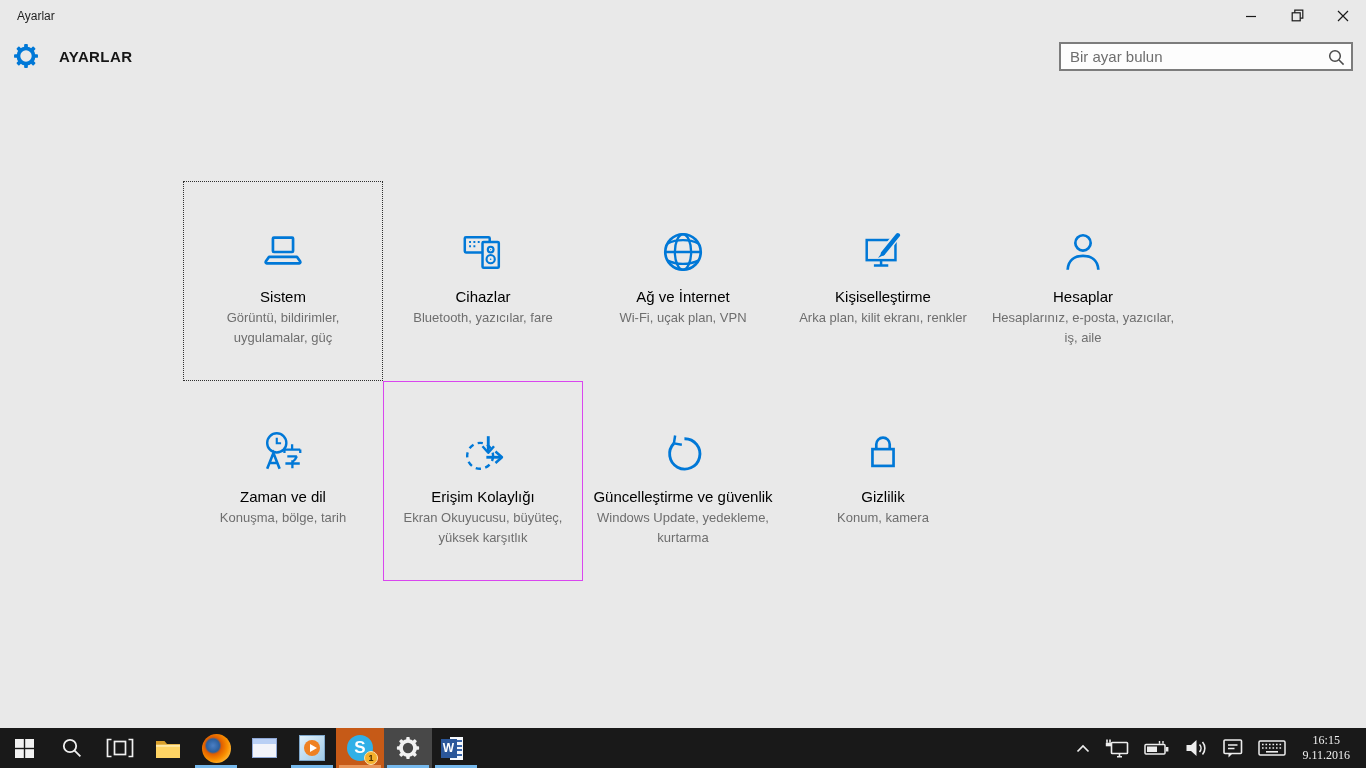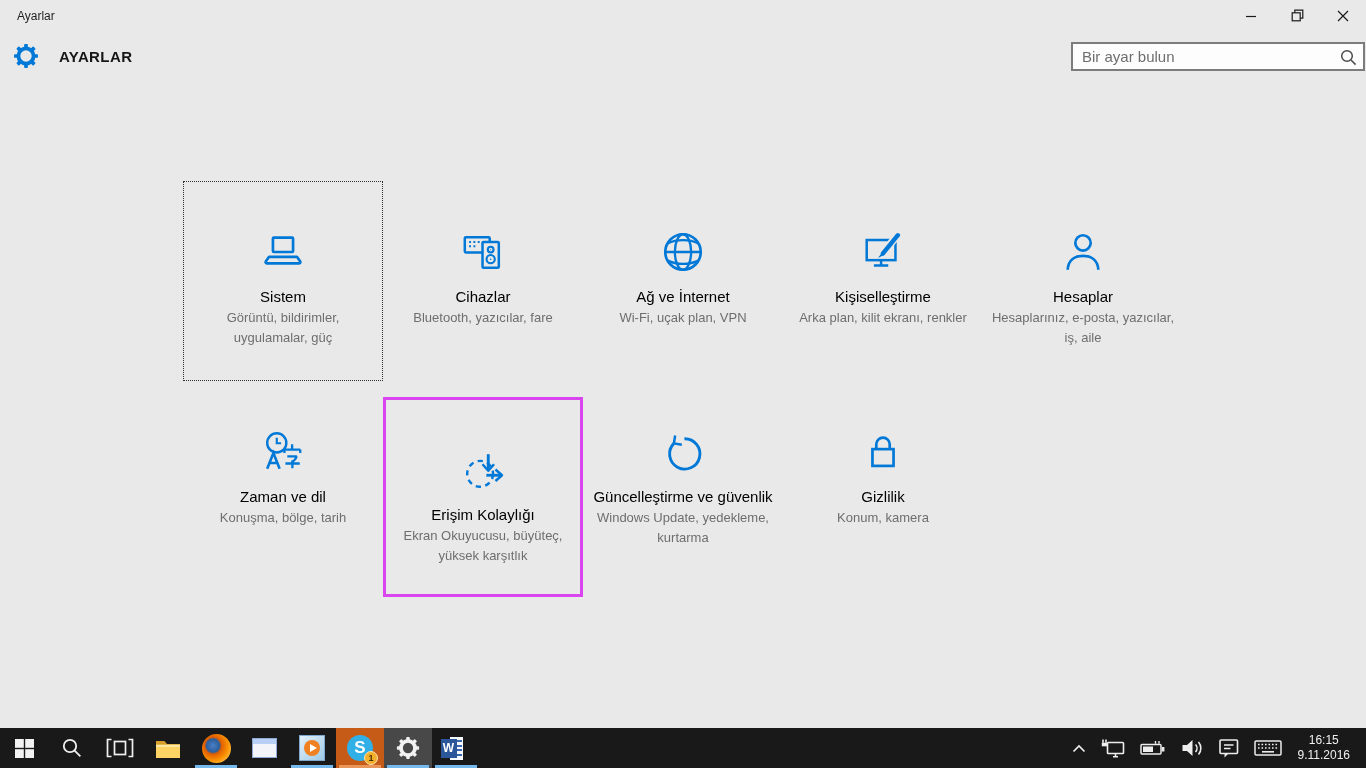--- a/index.html
+++ b/index.html
@@ -15,35 +15,35 @@
   .win-controls { position: absolute; top: 0; right: 0; display: flex; }
   .wc-btn { width: 46px; height: 31px; background: transparent; border: none;
             display: flex; align-items: center; justify-content: center; cursor: pointer; }
 
   
   .header-gear { position: absolute; left: 12px; top: 42px; width: 28px; height: 28px; }
   .header-gear svg { width: 100%; height: 100%; display: block; }
   .header-title { position: absolute; left: 59px; top: 48px; font-size: 15px; font-weight: bold;
                   letter-spacing: .4px; color: #161616; }
 
-  .search-box { position: absolute; top: 42px; right: 1px; width: 294px; height: 29px;
+  .search-box { position: absolute; top: 42px; right: 13px; width: 294px; height: 29px;
                 background: #fdfdfd; border: 2px solid #7c7c7c; display: flex; align-items: center; }
   .search-input { flex: 1; border: none; outline: none; background: transparent;
                   font: 15px "Liberation Sans", sans-serif; color: #222; padding: 0 4px 0 9px; }
   .search-input::placeholder { color: #6e6e6e; opacity: 1; }
   .search-glass { width: 30px; height: 100%; background: none; border: none;
                   display: flex; align-items: center; justify-content: center; cursor: pointer; }
 
   
   .tiles { position: absolute; left: 183px; top: 181px;
            display: grid; grid-template-columns: repeat(5, 200px); grid-auto-rows: 200px; }
   .tile { width: 200px; height: 200px; border: 1px solid transparent;
           display: flex; flex-direction: column; align-items: center; padding-top: 47px; cursor: pointer; }
   .tile.focused { border: 1px dotted #2e2e2e; }
-  .tile.hovered { border: 3px solid #d946ef; margin-top: 16px; }
+  .tile.hovered { border: 1px solid #d946ef; }
   .tile-icon { width: 46px; height: 46px; margin-bottom: 12px; }
   .tile-icon svg { width: 100%; height: 100%; display: block; }
   .tile-title { font-size: 15px; color: #000000; line-height: 20px; text-align: center; max-width: 190px; }
   .tile-sub { font-size: 13px; color: #6e6e6e; line-height: 20px; text-align: center;
               max-width: 186px; margin-top: 1px; }
 
   
   .taskbar { position: absolute; left: 0; bottom: 0; width: 1366px; height: 40px;
              background: #191919; display: flex; align-items: stretch; }
   .tb-btn { position: relative; width: 48px; height: 40px; background: transparent; border: none;
@@ -80,21 +80,21 @@
   .word-box { position: absolute; left: -9px; top: 2px; width: 16px; height: 19px; background: #2b579a;
               color: #fff; font-size: 12px; font-weight: bold; display: flex; align-items: center;
               justify-content: center; }
 
   
   .tray { margin-left: auto; display: flex; align-items: center; height: 40px; padding-right: 6px; }
   .tray-btn { background: none; border: none; height: 40px; display: flex; align-items: center;
               justify-content: center; padding: 0 7px; cursor: pointer; }
   .clock { background: none; border: none; color: #f0f0f0; font-size: 12px; line-height: 15px;
            text-align: center; display: flex; flex-direction: column; align-items: center;
-           padding: 0 10px 0 9px; font-family: Liberation Sans, sans-serif; cursor: pointer; }
+           padding: 0 10px 0 9px; font-family: Liberation Serif, serif; cursor: pointer; }
 </style>
 </head>
 <body>
 
 <div class="title-text">Ayarlar</div>
 <div class="win-controls">
   <button class="wc-btn">
     <svg width="12" height="12">
         <path d="M1 6.5 H11" stroke="#1a1a1a" stroke-width="1.2"></path>
       </svg>

